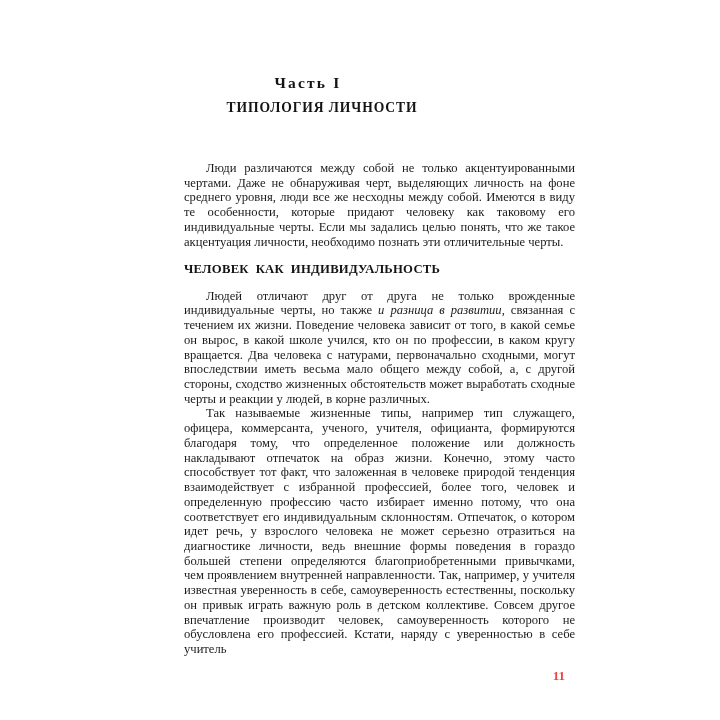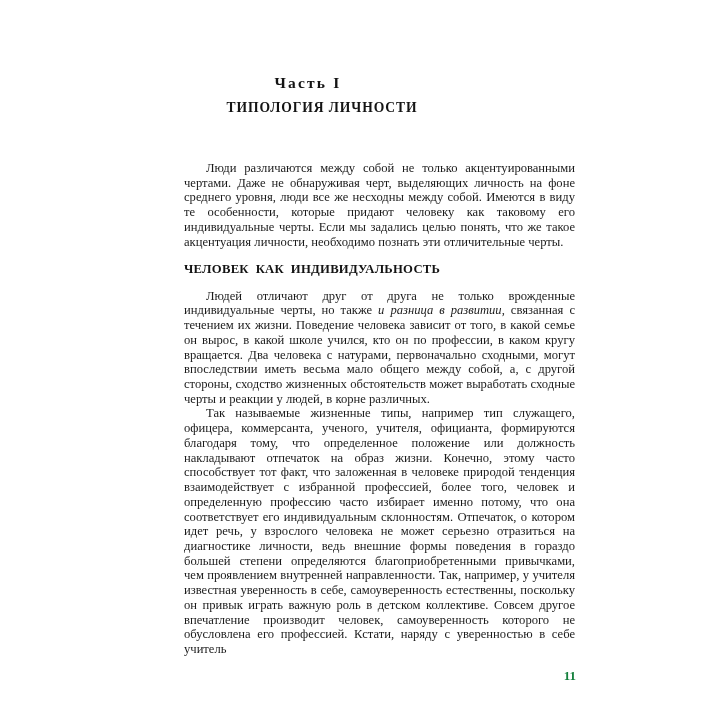--- a/index.html
+++ b/index.html
@@ -86,22 +86,21 @@
 
   
   .folio {
     position: absolute;
     left: 0;
     top: 668px;
     width: 565px;
     text-align: right;
     font-size: 13px;
     font-weight: bold;
-    color: #15803d;
-    padding-left: 11px;
+    color: #ef4444;
   }
 </style>
 </head>
 <body>
 
 <div class="page">
 
   <div class="part-block">
     <div class="part-title">Часть I</div>
     <div class="part-subtitle">ТИПОЛОГИЯ ЛИЧНОСТИ</div>

